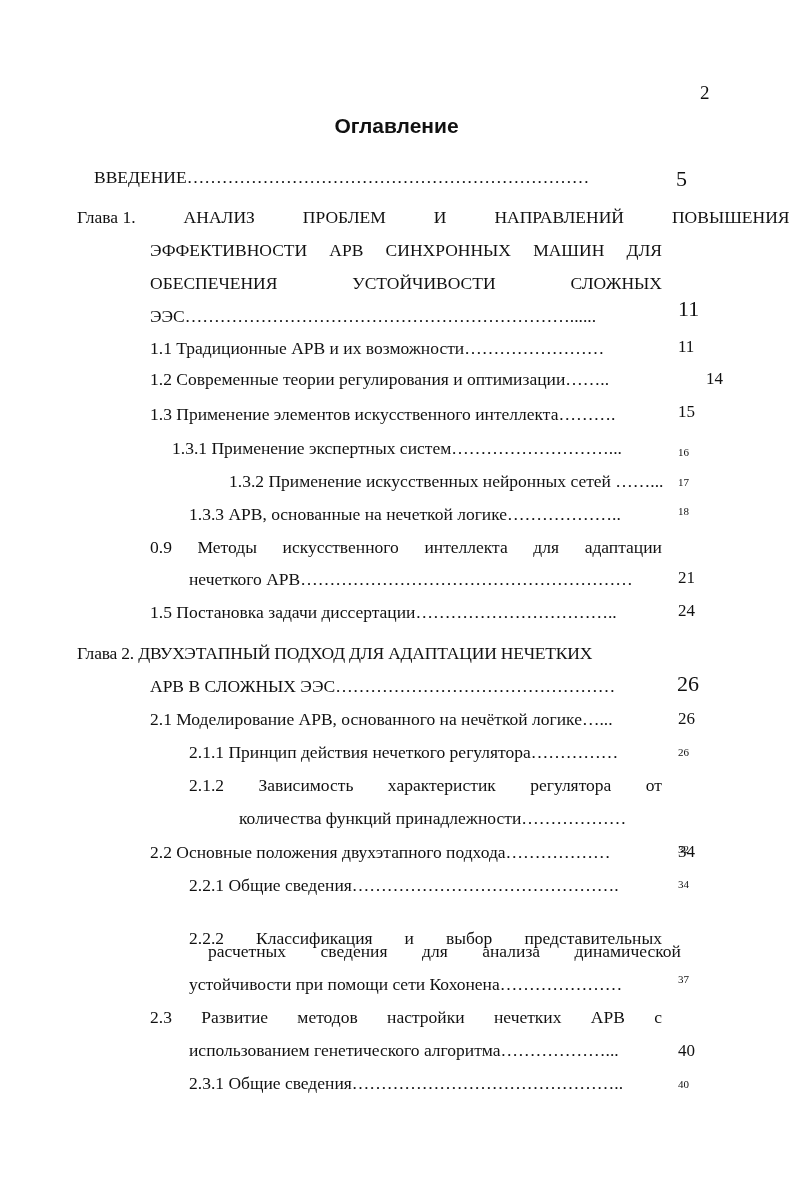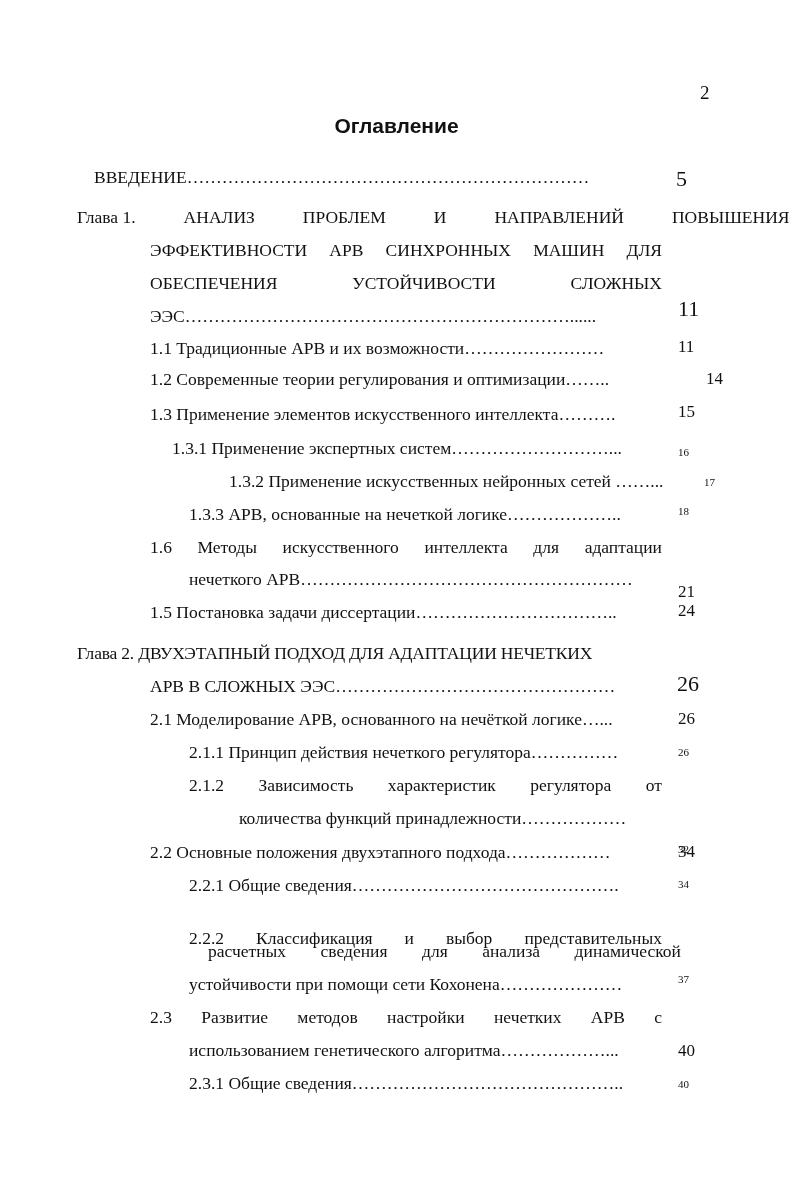--- a/index.html
+++ b/index.html
@@ -51,35 +51,35 @@
 <div class="line" style="left:150px; top:368px;">1.2  Современные теории регулирования и оптимизации……..</div>
 <div class="pg med" style="left:678px; top:368px;margin-left:28px;">14</div>
 
 <div class="line" style="left:150px; top:403px;">1.3 Применение элементов искусственного интеллекта……….</div>
 <div class="pg med" style="left:678px; top:401px;">15</div>
 
 <div class="line" style="left:172px; top:437px;">1.3.1 Применение экспертных систем………………………...</div>
 <div class="pg small" style="left:678px; top:441px;">16</div>
 
 <div class="line" style="left:189px; top:470px;margin-left:40px;">1.3.2 Применение искусственных нейронных сетей ……...</div>
-<div class="pg small" style="left:678px; top:471px;margin-left:26px;">17</div>
+<div class="pg small" style="left:678px; top:471px;">17</div>
 
 <div class="line" style="left:189px; top:503px;">1.3.3 АРВ, основанные на нечеткой логике………………..</div>
 <div class="pg small" style="left:678px; top:500px;">18</div>
 
 <div class="line just" style="left:150px; top:536px; width:512px;">
-  <span>1.6</span>
+  <span>0.9</span>
   <span>Методы</span>
   <span>искусственного</span>
   <span>интеллекта</span>
   <span>для</span>
   <span>адаптации</span>
 </div>
 <div class="line" style="left:189px; top:568px;">нечеткого АРВ…………………………………………………</div>
-<div class="pg med" style="left:678px; top:567px;margin-top:14px;">21</div>
+<div class="pg med" style="left:678px; top:567px;">21</div>
 
 <div class="line" style="left:150px; top:601px;">1.5 Постановка задачи диссертации……………………………..</div>
 <div class="pg med" style="left:678px; top:600px;">24</div>
 
 <div class="line" style="left:77px; top:642px; letter-spacing:-0.2px;">Глава 2. ДВУХЭТАПНЫЙ ПОДХОД ДЛЯ АДАПТАЦИИ НЕЧЕТКИХ</div>
 <div class="line" style="left:150px; top:675px;">АРВ В СЛОЖНЫХ ЭЭС…………………………………………</div>
 <div class="pg big" style="left:677px; top:673px;">26</div>
 
 <div class="line" style="left:150px; top:708px;">2.1 Моделирование АРВ, основанного на нечёткой логике…...</div>
 <div class="pg med" style="left:678px; top:708px;">26</div>

